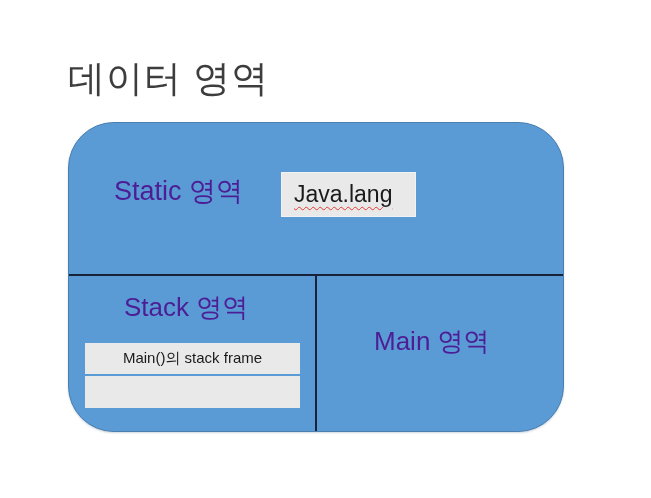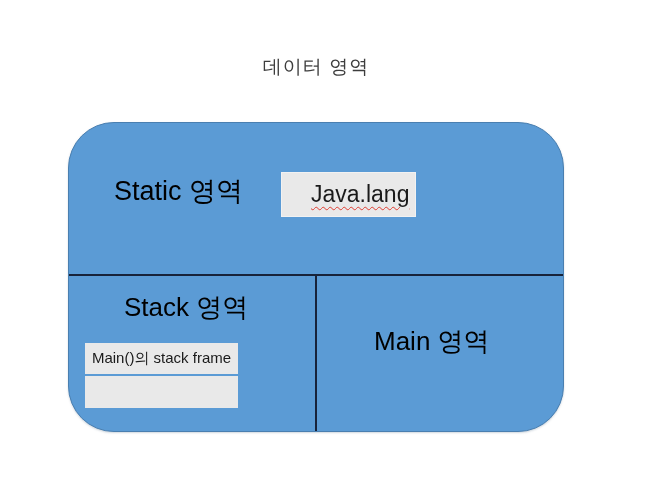--- a/index.html
+++ b/index.html
@@ -13,22 +13,22 @@
     width: 651px;
     height: 498px;
     background: #ffffff;
     overflow: hidden;
   }
   .diagram-title {
     position: absolute;
     left: 68px;
     top: 54px;
     width: 496px;
-    text-align: center;
-    font-size: 19px;
+    text-align: left;
+    font-size: 37px;
     letter-spacing: 1px;
     color: #3d3d3d;
   }
   .memory-shape {
     position: absolute;
     left: 68px;
     top: 122px;
     width: 496px;
     height: 310px;
     box-sizing: border-box;
@@ -49,52 +49,52 @@
   .v-divider {
     position: absolute;
     left: 246px;
     top: 153px;
     bottom: 0;
     width: 2px;
     background: #18233a;
   }
   .region-label {
     position: absolute;
-    color: #000000;
+    color: #4c1d95;
     white-space: nowrap;
   }
   .static-label { left: 45px;  top: 50px;  font-size: 27px; }
   .stack-label  { left: 55px;  top: 167px; font-size: 26px; }
   .heap-label   { left: 305px; top: 201px; font-size: 26px; }
   .java-box {
     position: absolute;
     left: 212px;
     top: 49px;
     width: 135px;
     height: 45px;
     box-sizing: border-box;
     background: #e9e9e9;
     display: flex;
     align-items: center;
-    padding-left: 30px;
+    padding-left: 13px;
     font-size: 23px;
     color: #1a1a1a;
     box-shadow: inset 0 0 0 1px #f2f2f2;
   }
   .java-box .misspelled {
     text-decoration-line: underline;
     text-decoration-style: wavy;
     text-decoration-color: #e03c31;
     text-decoration-thickness: 1px;
     text-underline-offset: 4px;
   }
   .stack-frame {
     position: absolute;
     left: 16px;
-    width: 153px;
+    width: 215px;
     box-sizing: border-box;
     background: #e9e9e9;
     display: flex;
     align-items: center;
     justify-content: center;
     font-size: 15px;
     color: #1a1a1a;
     white-space: nowrap;
   }
   .stack-frame-1 { top: 220px; height: 31px; }

